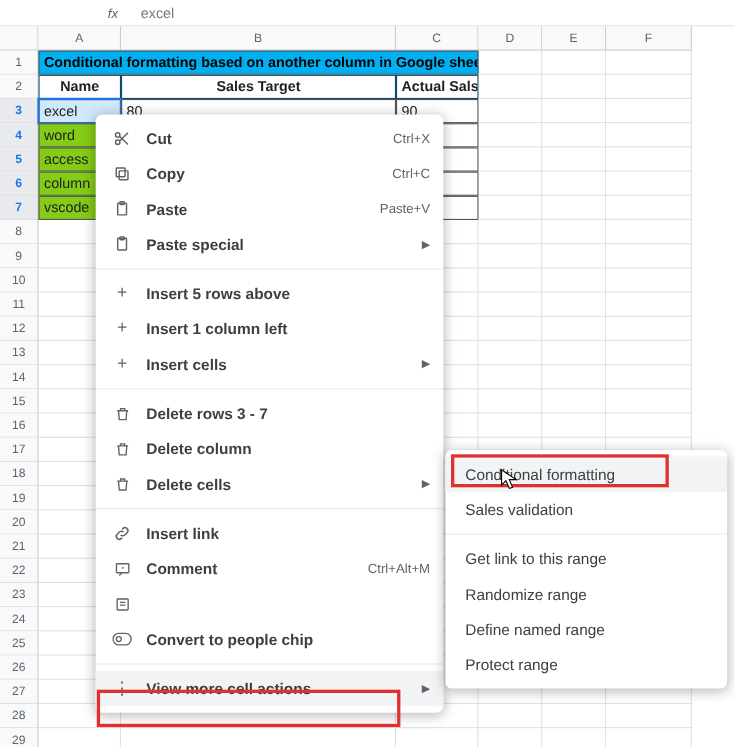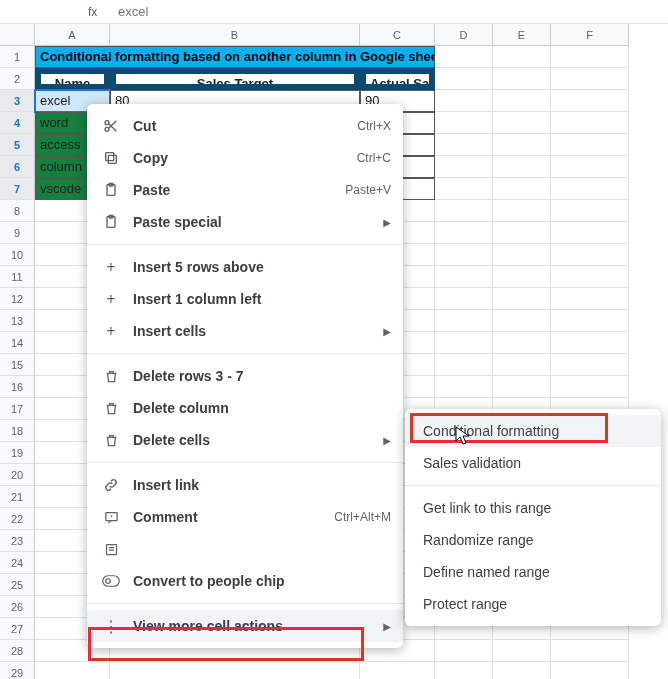--- a/index.html
+++ b/index.html
@@ -15,21 +15,21 @@
     position: relative;
   }
   .formula-bar {
     height: 24px;
     border-bottom: 1px solid #e0e0e0;
     display: flex;
     align-items: center;
     background: #fff;
   }
   .namebox { width: 60px; padding-left: 10px; color: #5f6368; font-size: 12px; }
-  .fx { width: 20px; color: #5f6368; font-size: 12px; margin-left: 28px; }
+  .fx { width: 20px; color: #5f6368; font-style: italic; font-size: 12px; margin-left: 38px; }
   .formula-val { padding-left: 10px; color: #777; font-size: 13px; }
   .sheet { display: flex; }
   .row-header-col { width: 35px; flex: 0 0 35px; }
   .corner { width: 35px; height: 22px; border-right: 1px solid #ccc; border-bottom: 1px solid #ccc; background: #f8f9fa; }
   .col-header {
     height: 22px;
     line-height: 22px;
     text-align: center;
     font-size: 11px;
     color: #5f6368;
@@ -69,32 +69,32 @@
   .title-cell {
     background: #00b0f0;
     color: #000;
     font-weight: bold;
     text-align: center;
     border: 1px solid #555;
   }
   .header-cell {
     font-weight: bold;
     text-align: center;
-    border: 6px solid #0c4a6e;
+    border: 1px solid #0c4a6e;
     background: #fff;
   }
   .data-cell { border: 1px solid #555; }
   .num { }
   .selected-cell {
     background: #d0e8fa;
     outline: 2px solid #1a73e8;
     outline-offset: -1px;
   }
   .selected-range {
-    background: #15803d;
+    background: #84cc16;
   }
 
   
   .context-menu {
     position: absolute;
     top: 104px;
     left: 87px;
     width: 316px;
     background: #fff;
     border-radius: 6px;

